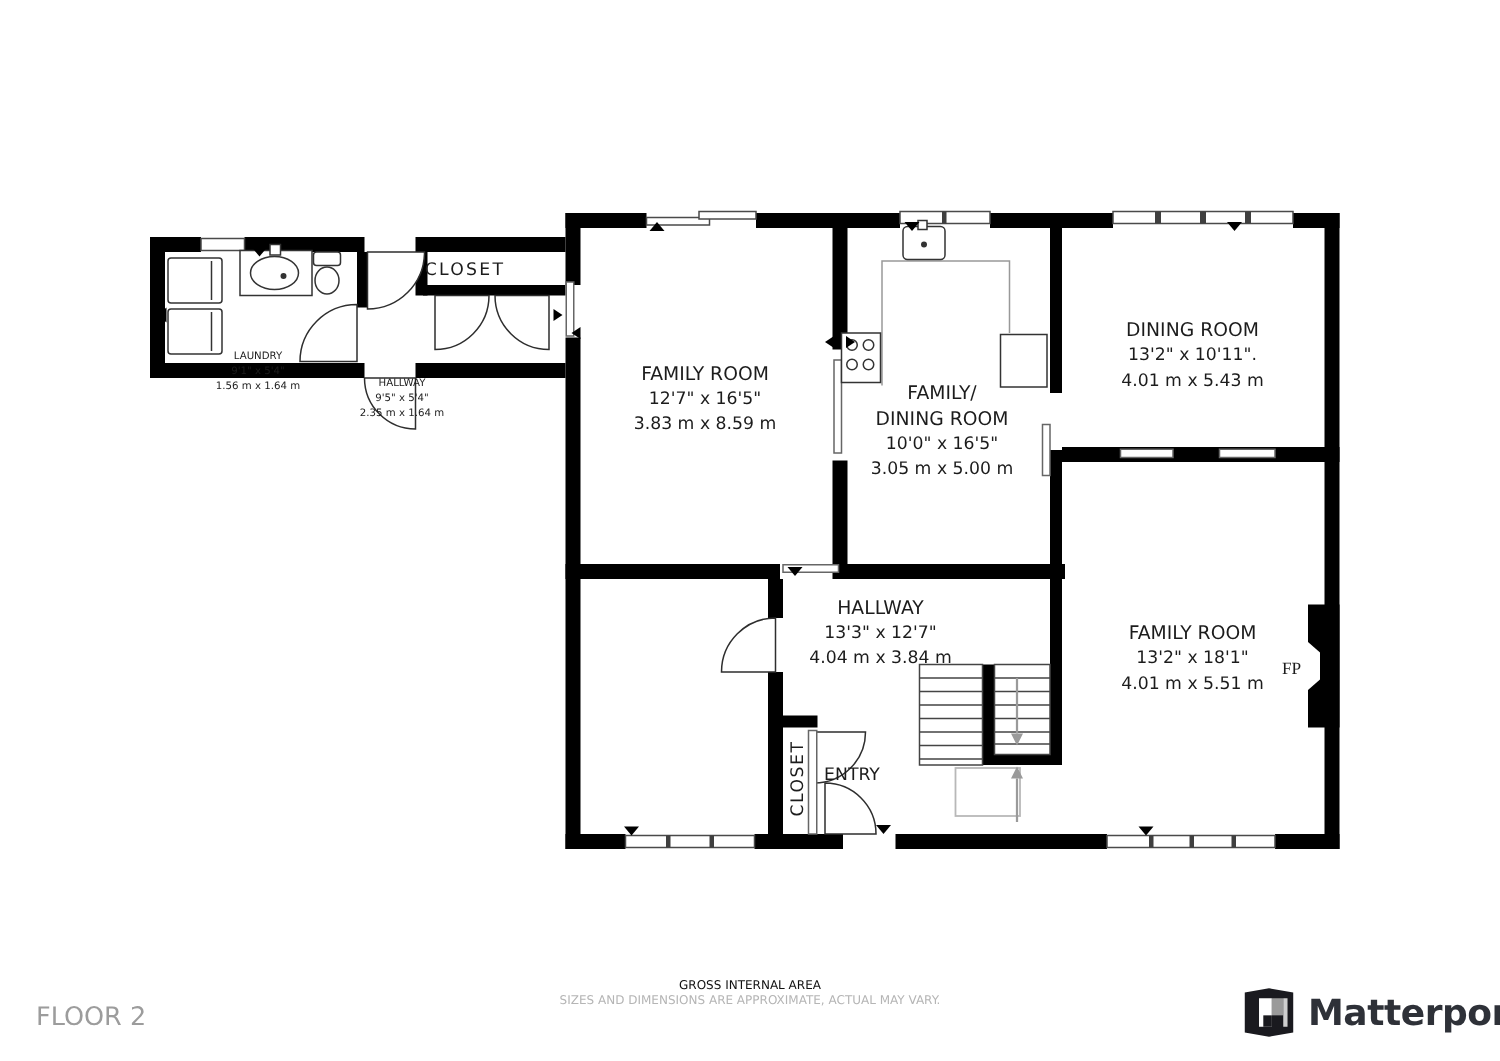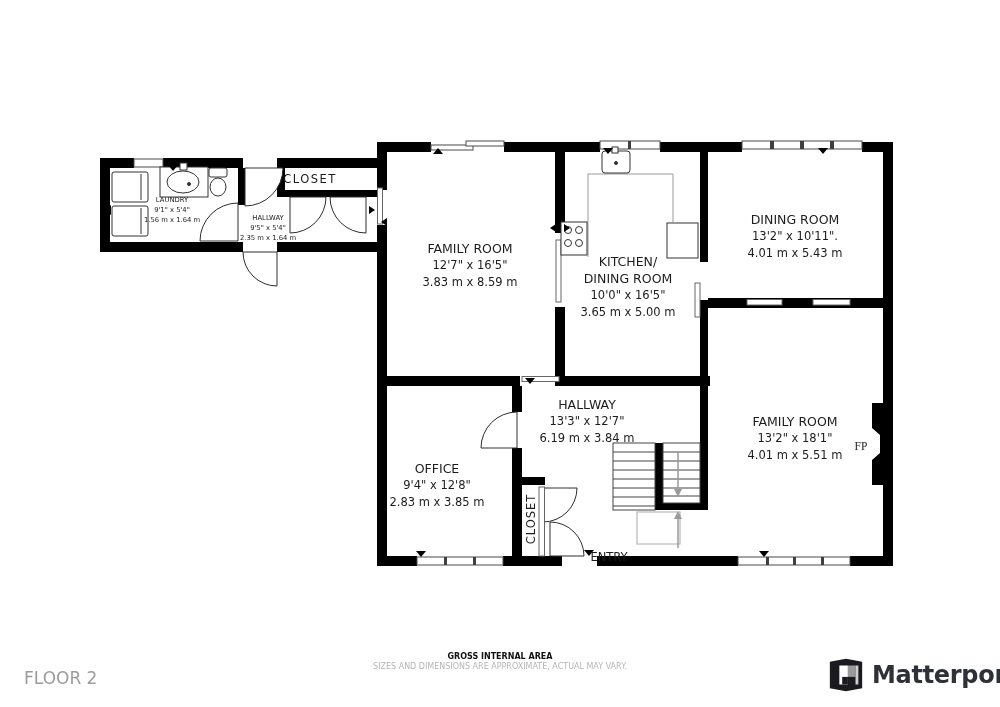--- a/index.html
+++ b/index.html
@@ -3,30 +3,30 @@
 <meta charset="utf-8">
 <style>
   html,body{margin:0;padding:0;background:#fff;}
   #canvas{position:relative;width:1000px;height:707px;background:#fff;overflow:hidden;
           font-family:"DejaVu Sans","Liberation Sans",sans-serif;}
   #plan-svg{position:absolute;left:0;top:0;z-index:1;}
   .room-label{position:absolute;z-index:5;transform:translateX(-50%);text-align:center;
               color:#1c1c1c;white-space:nowrap;}
   .room-label .rname{display:block;font-size:12.5px;line-height:17px;}
   .room-label .rdim{display:block;font-size:11.5px;line-height:17px;}
-  .room-label.small .rname{font-size:6.8px;line-height:10px;}
+  .room-label.small .rname{font-size:6.8px;line-height:10px;margin-top:37px;}
   .room-label.small .rdim{font-size:6.8px;line-height:10px;}
   .tag{position:absolute;z-index:5;transform:translateX(-50%);color:#1c1c1c;
        font-size:11.5px;white-space:nowrap;}
   .tag.spread{letter-spacing:1.5px;}
   .tag.vert{transform:translate(-50%,-50%) rotate(-90deg);letter-spacing:1px;}
   #floor-label{position:absolute;left:24px;top:668px;z-index:5;font-size:17px;color:#9c9c9c;}
   #footer-area{position:absolute;left:0;top:652px;width:100%;z-index:5;text-align:center;
                color:#111;}
-  #footer-area .fl{display:block;font-size:8px;font-weight:700;line-height:9.5px;}
+  #footer-area .fl{display:block;font-size:8px;font-weight:400;line-height:9.5px;}
   #footer-area .fl.disc{color:#b5b5b5;font-weight:400;}
   #brand{position:absolute;left:827px;top:656px;z-index:5;display:flex;align-items:center;gap:7px;}
   #brand .word{font-size:24px;font-weight:700;color:#2e3138;letter-spacing:-0.3px;}
 </style>
 </head>
 <body>
 
 <div id="canvas">
 
   <svg id="plan-svg" width="1000" height="707" viewBox="0 0 1000 707">
@@ -192,51 +192,46 @@
     <span>CLOSET</span>
   </div>
 
   <div class="room-label" style="left:470px;top:240px;">
     <span class="rname">FAMILY ROOM</span>
     <span class="rdim">12'7" x 16'5"</span>
     <span class="rdim">3.83 m x 8.59 m</span>
   </div>
 
   <div class="room-label" style="left:628px;top:253px;">
-    <span class="rname">KITCHEN/</span>
+    <span class="rname">FAMILY/</span>
     <span class="rname">DINING ROOM</span>
     <span class="rdim">10'0" x 16'5"</span>
-    <span class="rdim">3.65 m x 5.00 m</span>
+    <span class="rdim">3.05 m x 5.00 m</span>
   </div>
 
   <div class="room-label" style="left:795px;top:211px;">
     <span class="rname">DINING ROOM</span>
     <span class="rdim">13'2" x 10'11".</span>
     <span class="rdim">4.01 m x 5.43 m</span>
   </div>
 
   <div class="room-label" style="left:587px;top:396px;">
     <span class="rname">HALLWAY</span>
     <span class="rdim">13'3" x 12'7"</span>
-    <span class="rdim">6.19 m x 3.84 m</span>
-  </div>
-
-  <div class="room-label" style="left:437px;top:460px;">
-    <span class="rname">OFFICE</span>
-    <span class="rdim">9'4" x 12'8"</span>
-    <span class="rdim">2.83 m x 3.85 m</span>
-  </div>
+    <span class="rdim">4.04 m x 3.84 m</span>
+  </div>
+
 
   <div class="room-label" style="left:795px;top:413px;">
     <span class="rname">FAMILY ROOM</span>
     <span class="rdim">13'2" x 18'1"</span>
     <span class="rdim">4.01 m x 5.51 m</span>
   </div>
 
-  <div class="tag" style="left:609px;top:509px;margin-top:41px;">
+  <div class="tag" style="left:568px;top:509px;">
     <span>ENTRY</span>
   </div>
 
   <div class="tag vert" style="left:531px;top:519px;">
     <span>CLOSET</span>
   </div>
 
   <div class="tag" style="left:861px;top:440px;font-family:Liberation Serif, serif;">
     <span>FP</span>
   </div>

